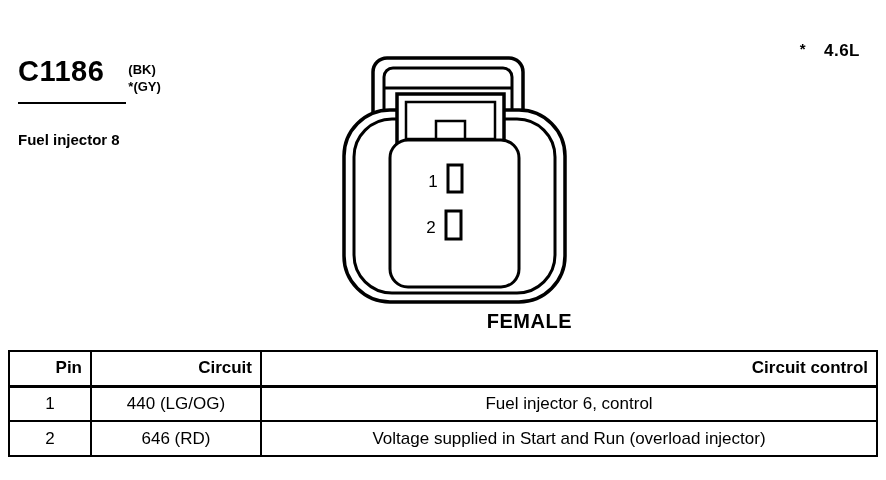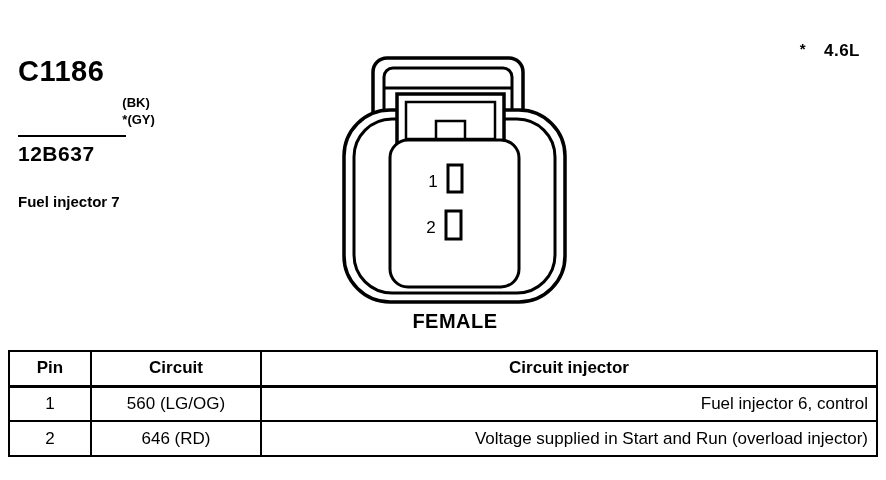--- a/index.html
+++ b/index.html
@@ -35,34 +35,34 @@
   
   .id-block {
     position: absolute;
     top: 56px;
     left: 18px;
     width: 230px;
   }
   .id-top {
     display: flex;
     align-items: flex-start;
+    gap: 6px;
   }
   .connector-id {
     font-size: 29px;
     font-weight: bold;
     letter-spacing: 0.5px;
     line-height: 1.1;
   }
   .color-codes {
     margin-left: 18px;
     padding-top: 6px;
     font-size: 13px;
     font-weight: bold;
     line-height: 1.3;
-    margin-top: 33px;
   }
   .id-divider {
     width: 108px;
     height: 0;
     border-top: 2px solid #000;
     margin: 6px 0 5px 0;
   }
   .part-number {
     font-size: 21px;
     font-weight: bold;
@@ -80,21 +80,21 @@
     position: absolute;
     left: 338px;
     top: 50px;
     width: 234px;
   }
   .connector-svg {
     display: block;
   }
   .female-label {
     width: 100%;
-    text-align: center;
+    text-align: right;
     font-size: 20px;
     font-weight: bold;
     letter-spacing: 0.5px;
     margin-top: 4px;
   }
   .pin-num {
     font-size: 17px;
     font-family: "Liberation Sans", sans-serif;
   }
 
@@ -109,47 +109,46 @@
     font-size: 17px;
   }
   .pin-table th, .pin-table td {
     border: 2px solid #000;
     padding: 5px 8px;
     height: 35px;
     background: #fff;
   }
   .pin-table th {
     font-weight: bold;
-    text-align: center;
+    text-align: right;
     border-bottom-width: 3px;
   }
   .col-pin { width: 82px; }
   .col-circuit { width: 170px; }
   .td-center { text-align: center; }
-  .td-left { text-align: right; padding-left: 12px; }
+  .td-left { text-align: center; padding-left: 12px; }
 </style>
 </head>
 <body>
 
 <div class="engine-note">
   <span class="star">*</span><span>4.6L</span>
 </div>
 
 <div class="id-block">
   <div class="id-top">
     <div class="connector-id">C1186</div>
     <div class="color-codes">
       <div>(BK)</div>
       <div>*(GY)</div>
     </div>
   </div>
   <div class="id-divider"></div>
-  <div class="part-number">12B637</div>
   <div class="description">
-    <div>Fuel injector 7</div>
+    <div>Fuel injector 8</div>
   </div>
 </div>
 
 <div class="connector-wrap">
   <svg class="connector-svg" width="234" height="256" viewBox="0 0 234 256" xmlns="http://www.w3.org/2000/svg">
 
     <rect x="35" y="8" width="150" height="86" rx="14" fill="#fff" stroke="#000" stroke-width="3.5"></rect>
     <rect x="46" y="18" width="128" height="74" rx="9" fill="#fff" stroke="#000" stroke-width="3"></rect>
     <line x1="46" y1="38" x2="174" y2="38" stroke="#000" stroke-width="3"></line>
 
@@ -173,27 +172,27 @@
 <table class="pin-table">
   <colgroup>
     <col class="col-pin">
     <col class="col-circuit">
     <col>
   </colgroup>
   <thead>
     <tr>
       <th>Pin</th>
       <th>Circuit</th>
-      <th>Circuit injector</th>
+      <th>Circuit control</th>
     </tr>
   </thead>
   <tbody>
     <tr>
       <td class="td-center">1</td>
-      <td class="td-center">560 (LG/OG)</td>
+      <td class="td-center">440 (LG/OG)</td>
       <td class="td-left">Fuel injector 6, control</td>
     </tr>
     <tr>
       <td class="td-center">2</td>
       <td class="td-center">646 (RD)</td>
       <td class="td-left">Voltage supplied in Start and Run (overload injector)</td>
     </tr>
   </tbody>
 </table>
 

